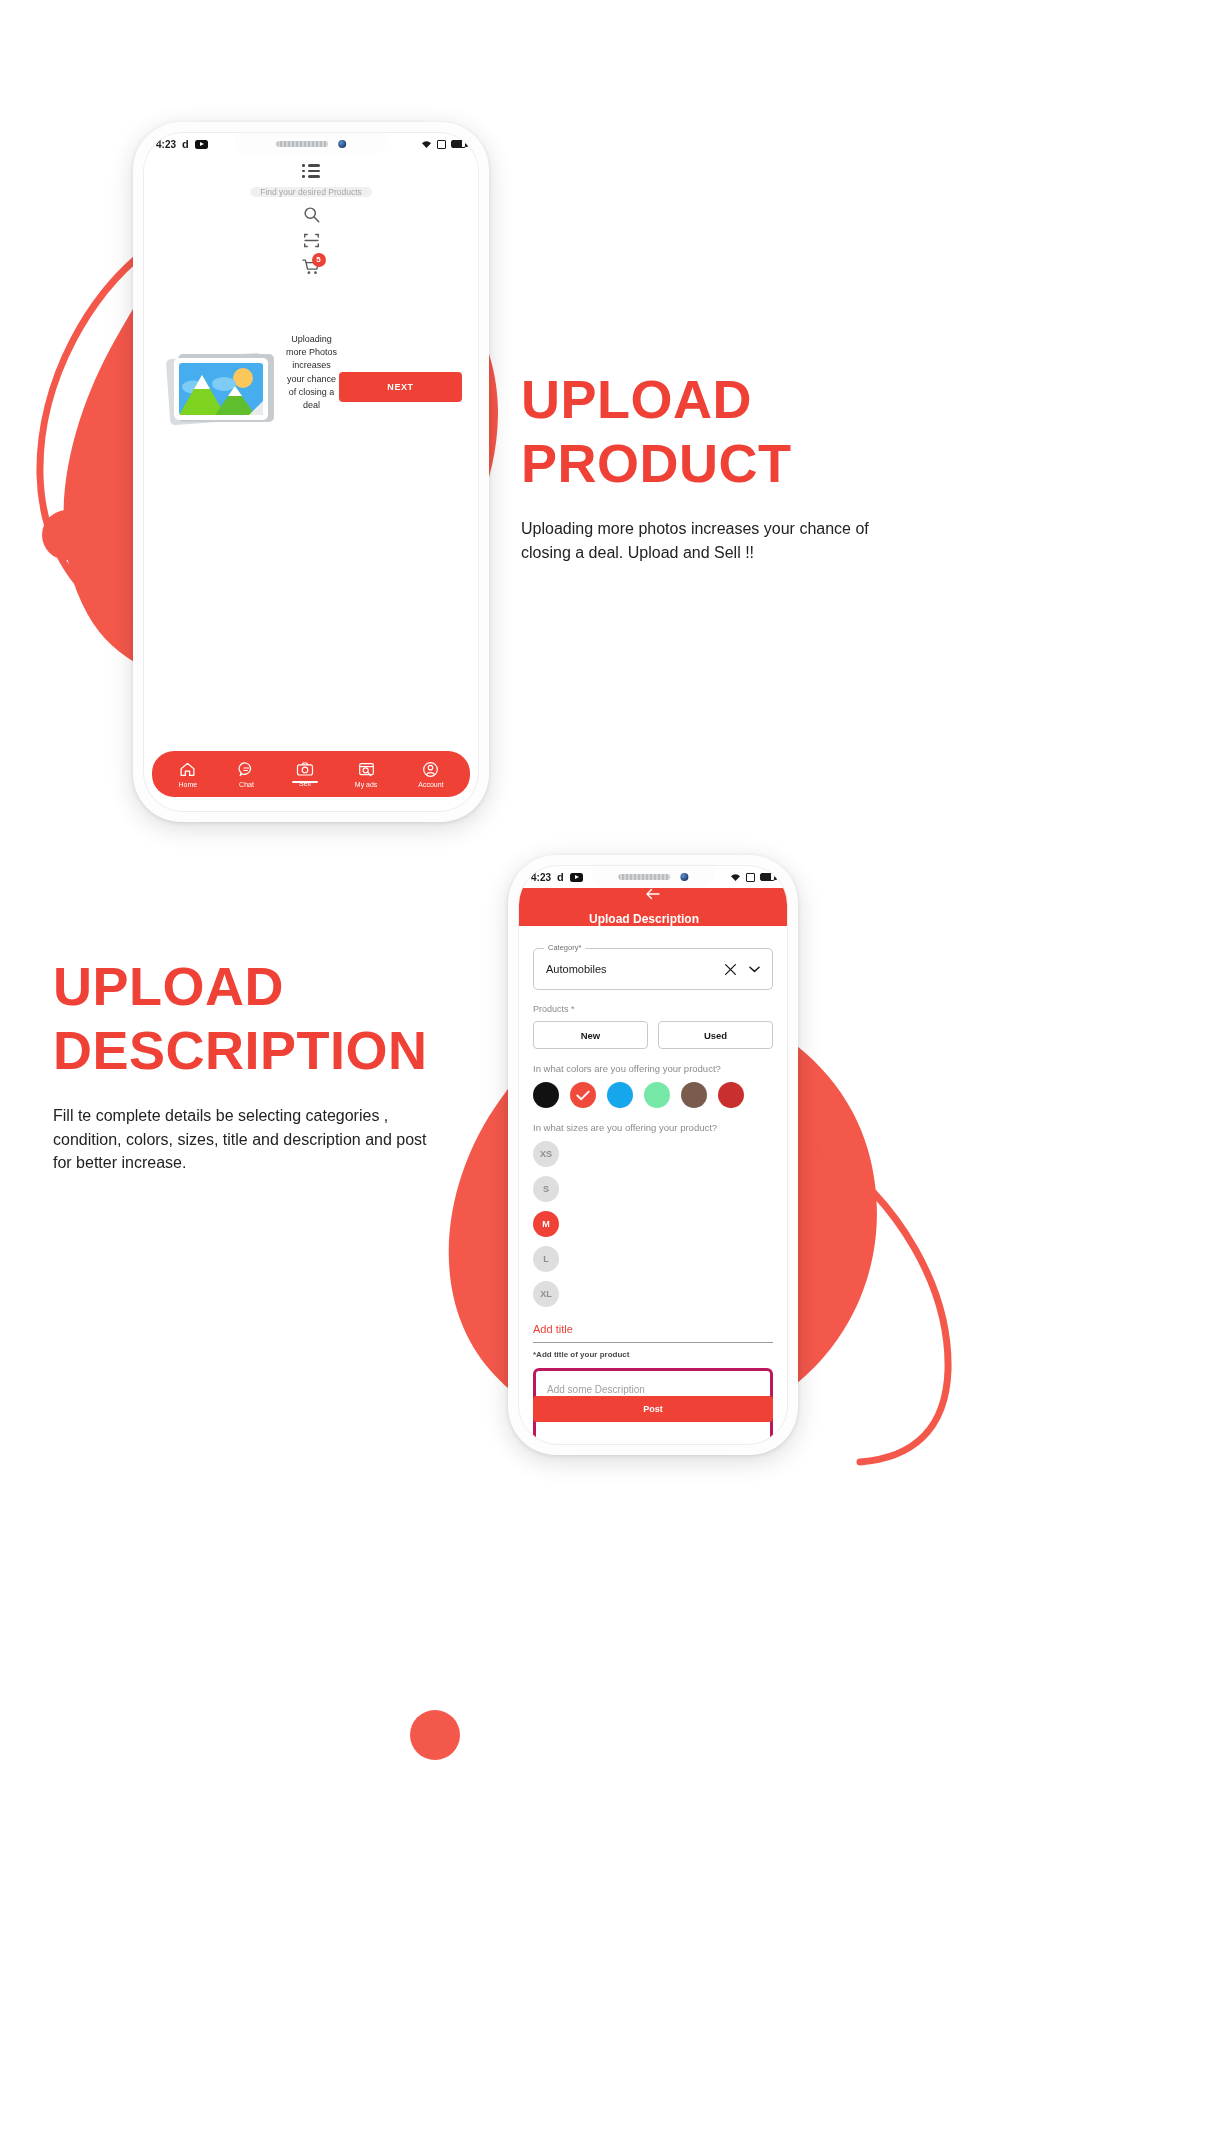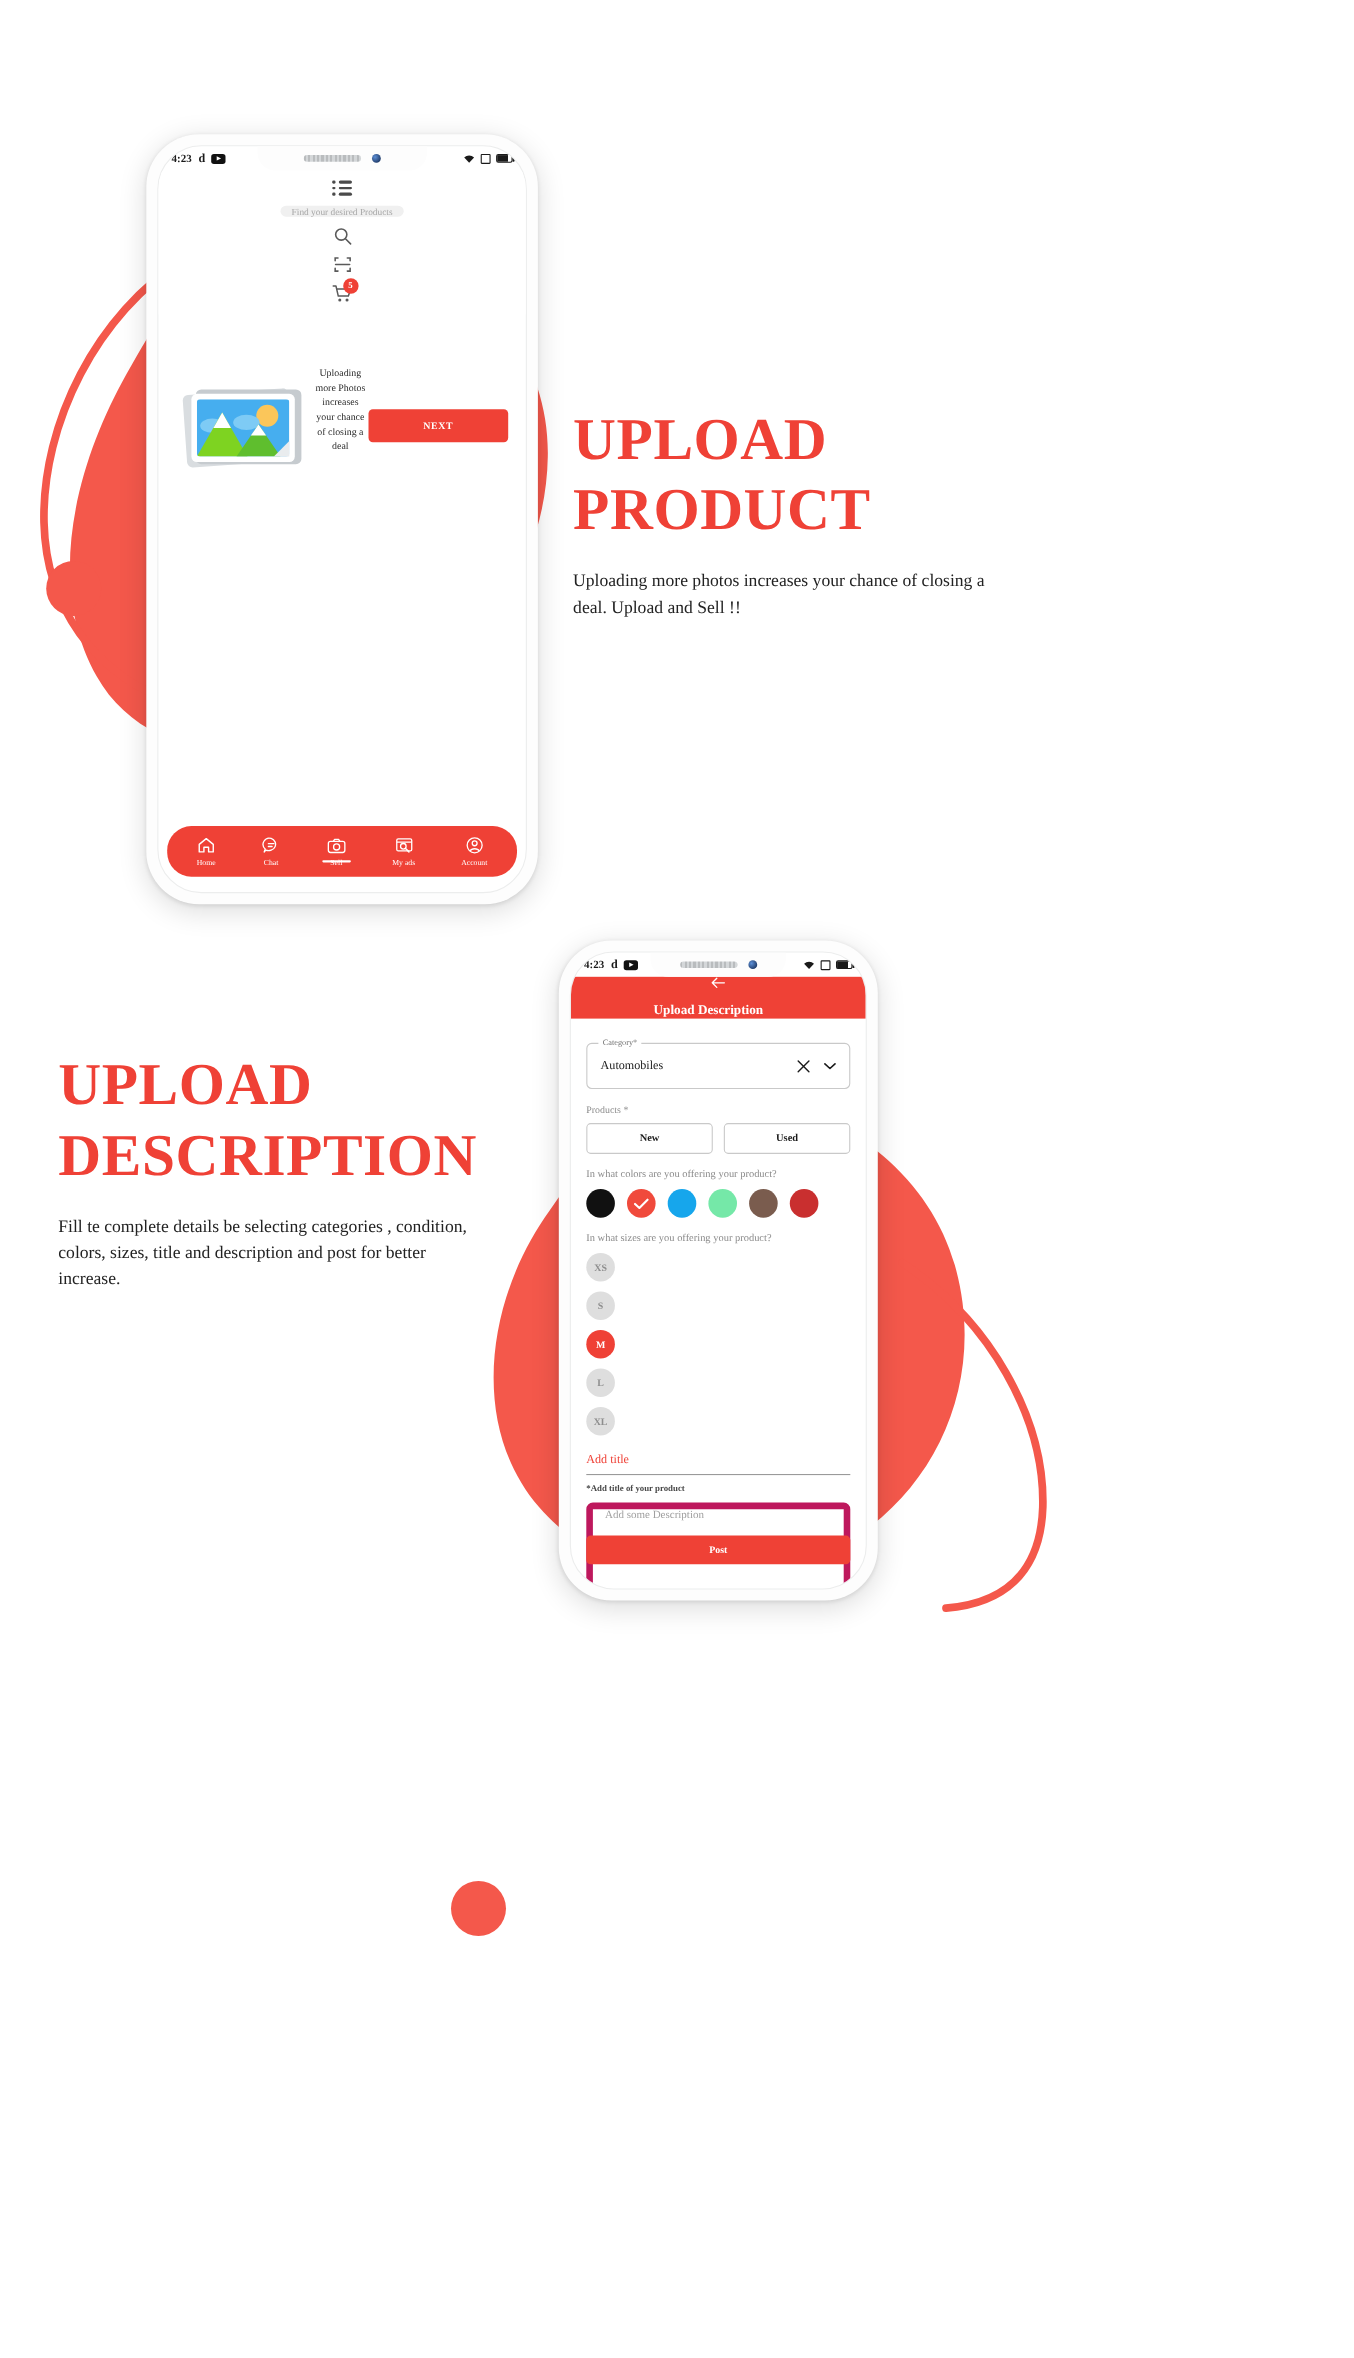--- a/index.html
+++ b/index.html
@@ -2,21 +2,21 @@
 <html><head>
 <meta charset="utf-8">
 <style>
   * { box-sizing: border-box; margin: 0; padding: 0; }
   html, body {
     width: 1231px; height: 2144px;
     background: #ffffff;
     font-family: "Liberation Sans", sans-serif;
     overflow: hidden;
   }
-  .page { position: relative; width: 1231px; height: 2144px; background: #fff; font-family: Liberation Serif, serif; }
+  .page { position: relative; width: 1231px; height: 2144px; background: #fff; }
 
   
   .blob-svg { position: absolute; pointer-events: none; }
 
   
   .phone {
     position: absolute;
     background: #fdfdfd;
     border-radius: 48px;
     box-shadow: 0 6px 26px rgba(0,0,0,0.14), 0 1px 4px rgba(0,0,0,0.10);
@@ -171,22 +171,22 @@
   .size-row { margin-top: 8px; display:flex; gap: 9px; flex-direction: column; }
   .size-chip {
     width:26px;height:26px;border-radius:50%; background:#dedede; color:#8d8d8d;
     display:flex;align-items:center;justify-content:center; font-size:9px; font-weight:600;
   }
   .size-chip.sel { background:#ef4136; color:#fff; }
   .title-link { margin-top: 16px; font-size: 11px; color:#ef4136; }
   .underline { margin-top: 7px; height:1px; background:#9a9a9a; }
   .helper { margin-top: 7px; font-size: 8px; color:#4a4a4a; font-weight:600; }
   .textarea-box {
-    margin-top: 9px; height: 86px; border:6px solid #be185d; border-radius:6px;
-    padding: 0 11px; font-size:10px; color:#a0a0a0;
+    margin-top: 9px; height: 86px; border:3px solid #be185d; border-radius:6px;
+    padding: 13px 11px; font-size:10px; color:#a0a0a0;
   }
   .post-btn {
     position:absolute; left:14px; right:14px; bottom: 22px; height: 26px;
     background:#ef4136; border-radius:4px; color:#fff;
     display:flex;align-items:center;justify-content:center;
     font-size:9px; font-weight:600;
   }
 </style>
 </head>
 <body>

